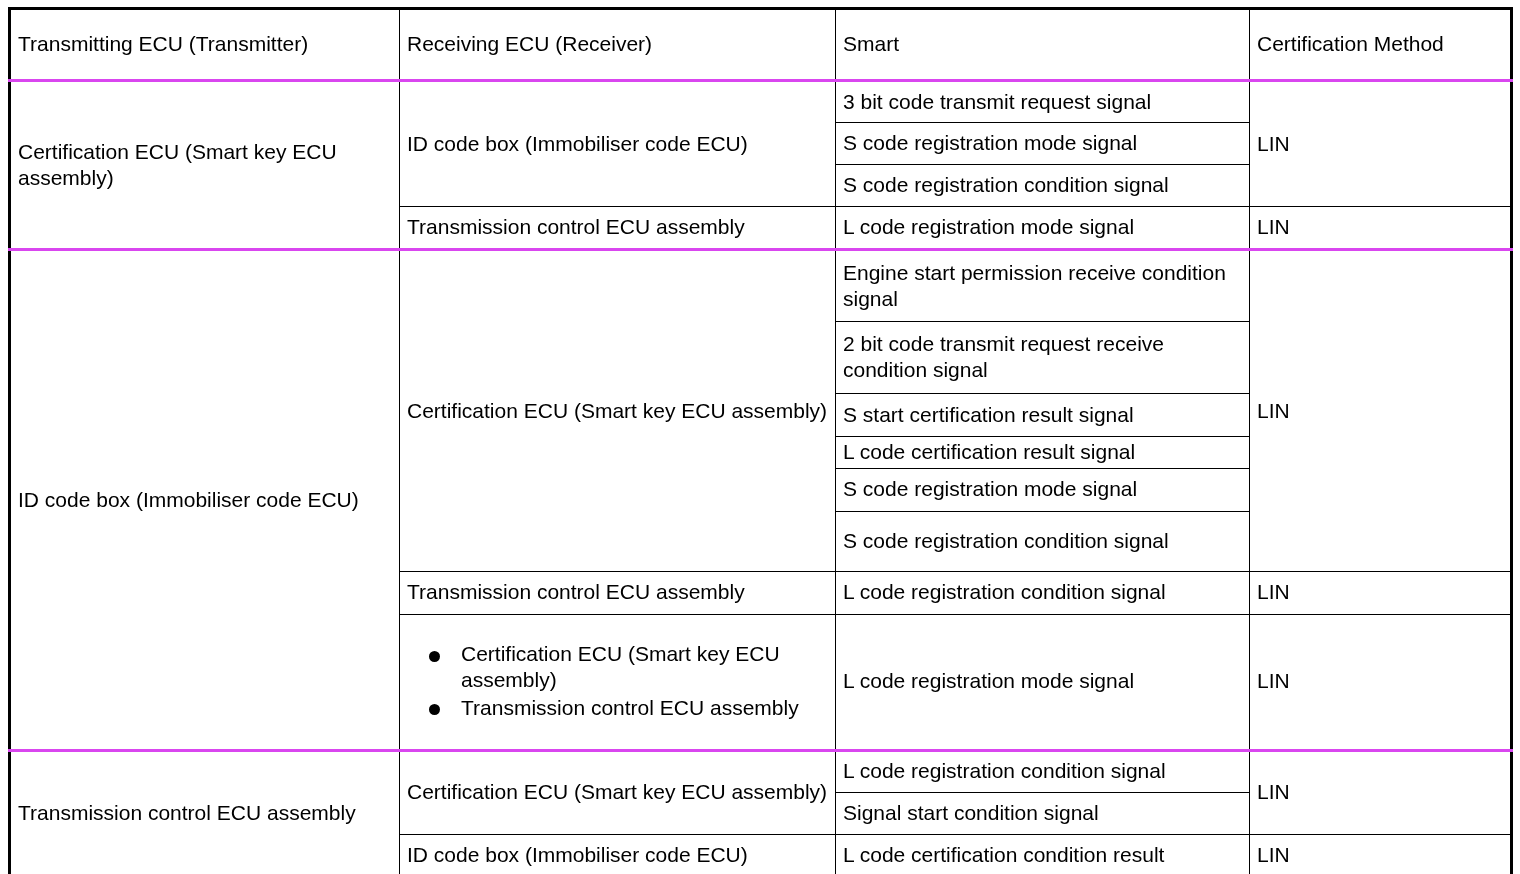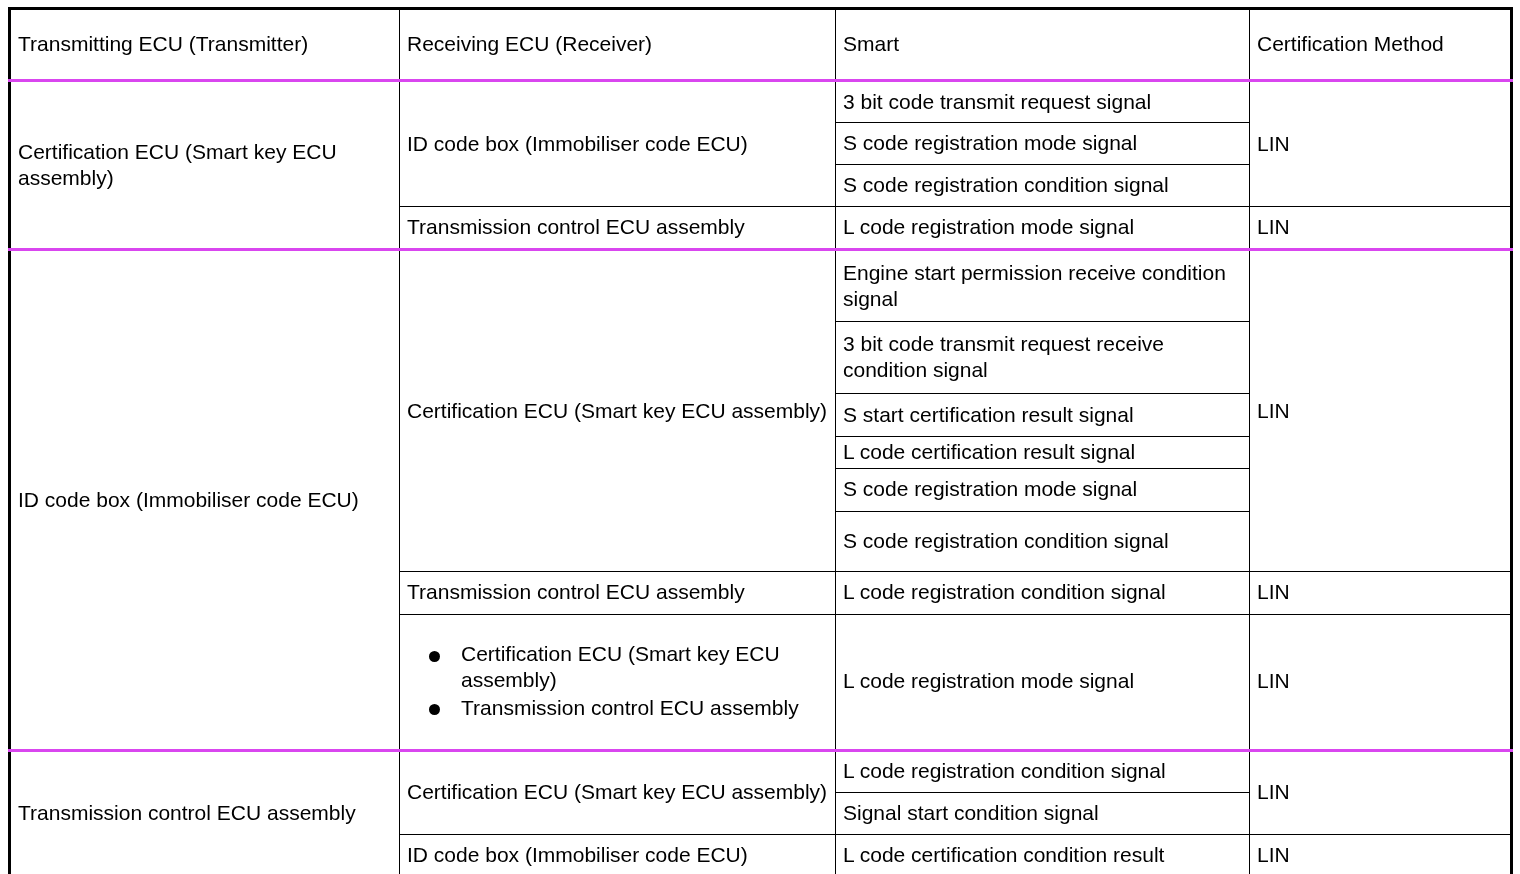--- a/index.html
+++ b/index.html
@@ -147,21 +147,21 @@
         <td>LIN</td>
       </tr>
 
       <tr class="group-start">
         <td class="cell-transmitter" rowspan="8">ID code box (Immobiliser code ECU)</td>
         <td class="cell-receiver" rowspan="6">Certification ECU (Smart key ECU assembly)</td>
         <td class="cell-signal" style="height:72px">Engine start permission receive condition signal</td>
         <td rowspan="6">LIN</td>
       </tr>
       <tr>
-        <td class="cell-signal" style="height:72px">3 bit code transmit request receive condition signal</td>
+        <td class="cell-signal" style="height:72px">2 bit code transmit request receive condition signal</td>
       </tr>
       <tr>
         <td class="cell-signal" style="height:43px">S start certification result signal</td>
       </tr>
       <tr>
         <td class="cell-signal" style="height:26px">L code certification result signal</td>
       </tr>
       <tr>
         <td class="cell-signal" style="height:43px">S code registration mode signal</td>
       </tr>

